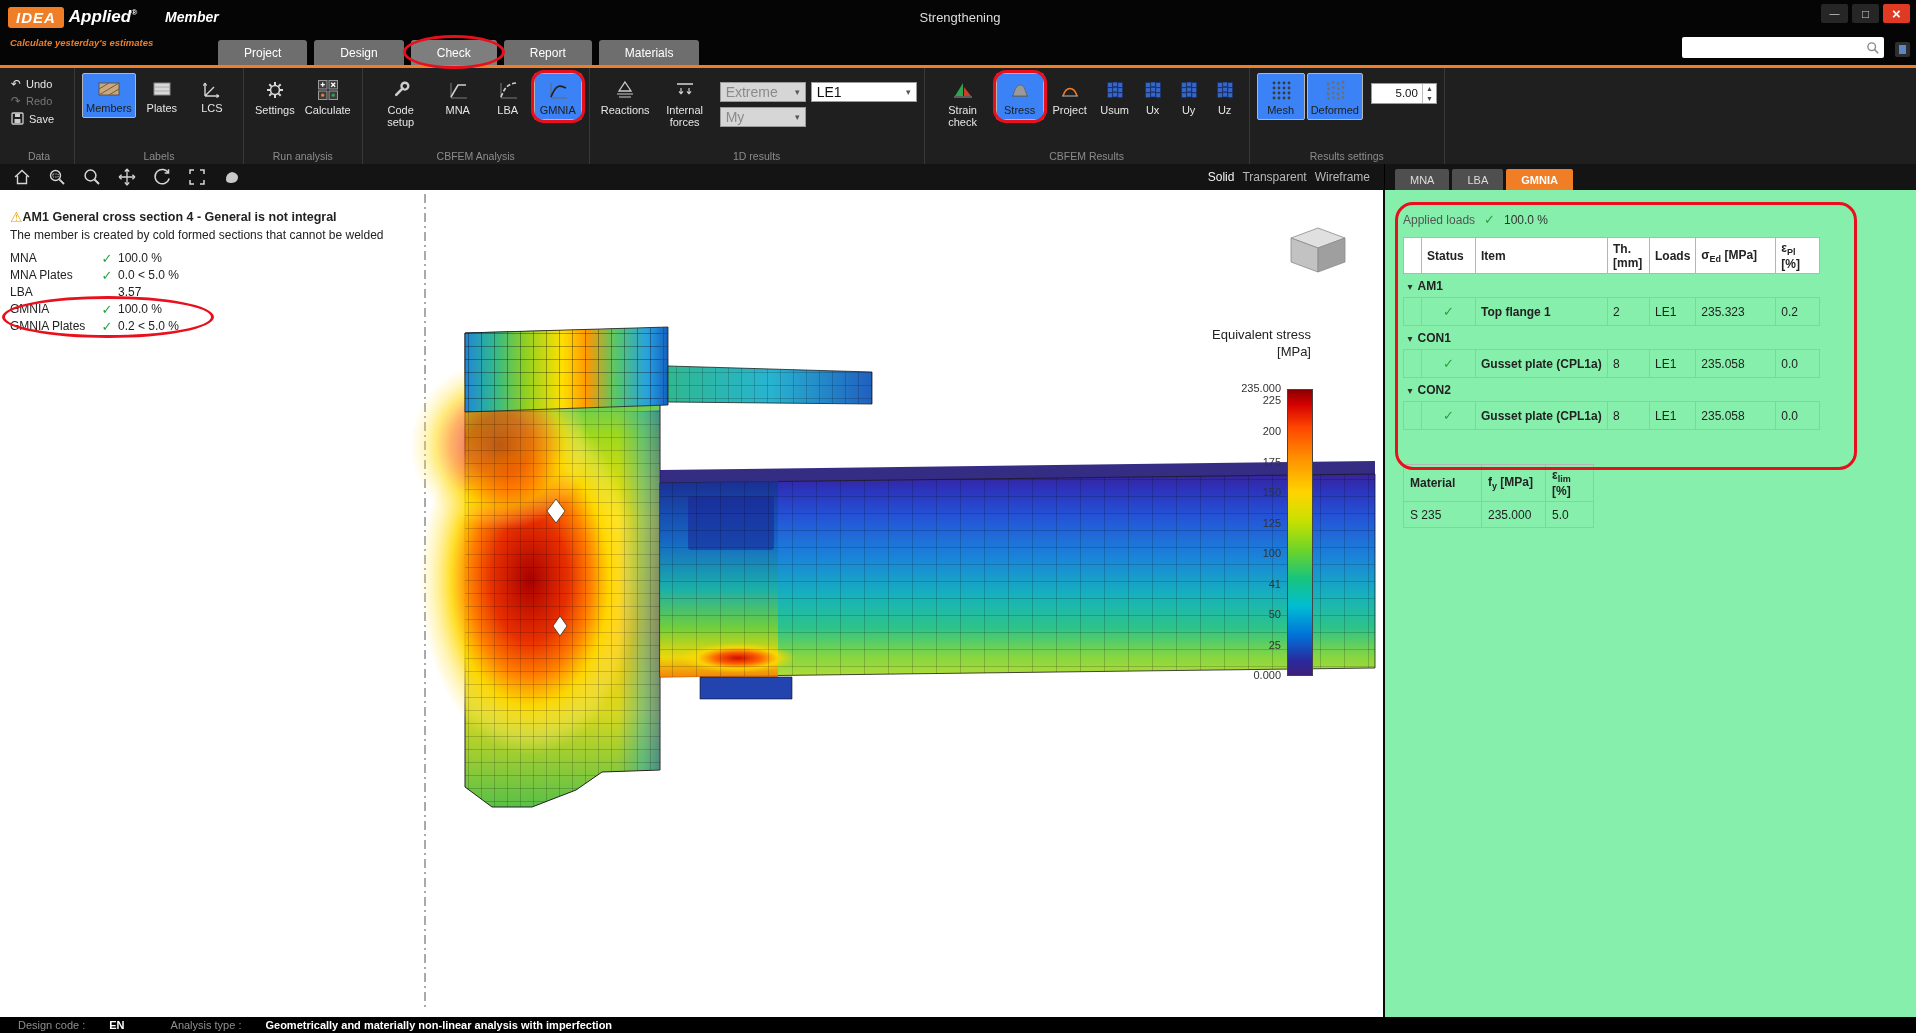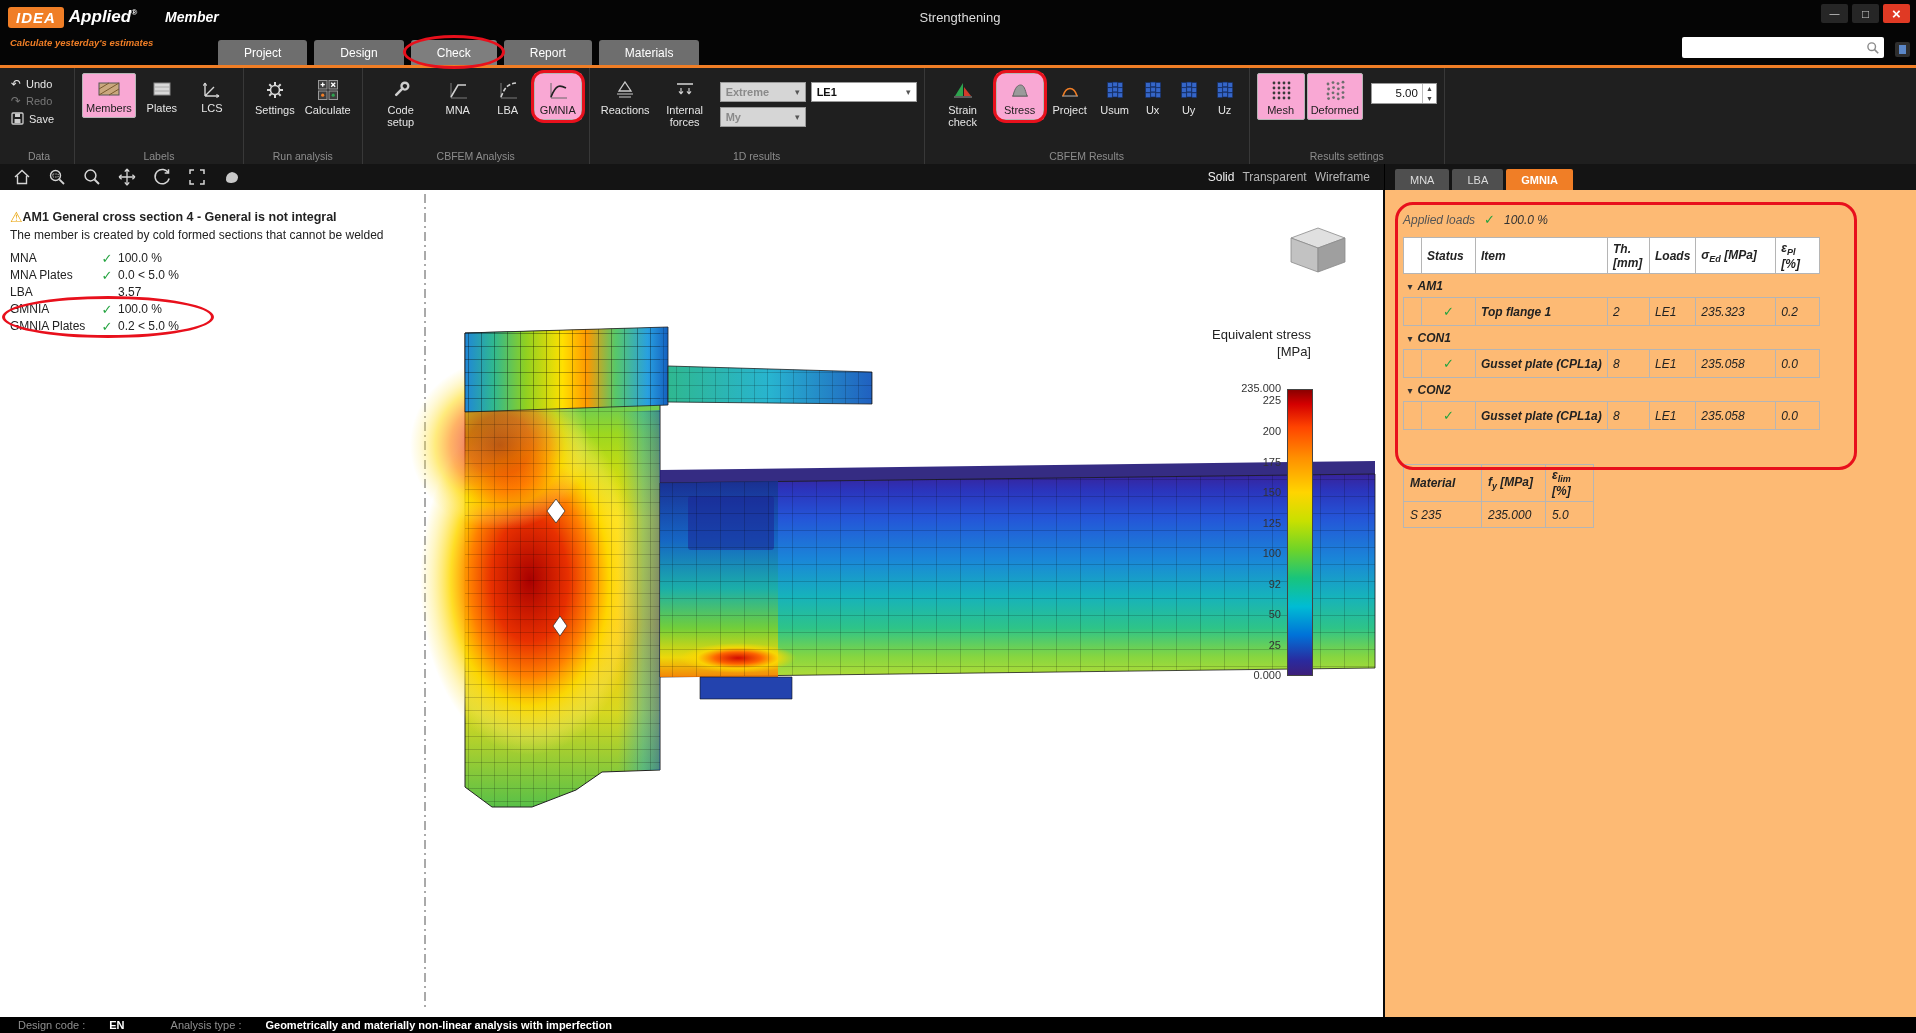--- a/index.html
+++ b/index.html
@@ -38,29 +38,29 @@
     border-radius:2px; display:flex; align-items:center; justify-content:center; }
   .help-icon i { display:block; width:7px; height:9px; background:#5b87c8; }
 
   
   .ribbon { height:96px; background:#1f1f1f; display:flex; align-items:stretch; padding-left:4px; }
   .rgroup { position:relative; padding:5px 7px 16px; border-right:1px solid #383838; display:flex; gap:2px; align-items:flex-start; }
   .rgroup-label { position:absolute; bottom:2px; left:0; right:0; text-align:center; color:#8c8c8c; font-size:10.5px; }
   .rbtn { min-width:48px; max-width:62px; display:flex; flex-direction:column; align-items:center; gap:3px;
     padding:5px 3px 3px; color:#e6e6e6; font-size:11px; text-align:center; border-radius:2px;
     border:1px solid transparent; line-height:12px; position:relative; }
-  .rbtn.sel { background:#f9a8d4; border-color:#b5b5b5; color:#1d1d1d; }
+  .rbtn.sel { background:#3b82f6; border-color:#b5b5b5; color:#1d1d1d; }
   .small-col { display:flex; flex-direction:column; gap:5px; padding-top:5px; min-width:56px; }
   .sbtn { display:flex; align-items:center; gap:5px; color:#e6e6e6; font-size:11px; }
   .sbtn.dis { color:#777; }
   .sbtn .g { font-size:12px; line-height:12px; }
   .dd-col { display:flex; flex-direction:column; gap:5px; padding-top:9px; margin-left:4px; }
   .dd-row { display:flex; gap:5px; }
-  .dd { height:20px; background:#d6d6d6; color:#8a8a8a; font-size:11px; display:flex; align-items:center;
-    justify-content:space-between; padding:4px 5px; width:86px; border:1px solid #9a9a9a;font-weight:bold; }
+  .dd { height:20px; background:#d6d6d6; color:#8a8a8a; font-size:14px; display:flex; align-items:center;
+    justify-content:space-between; padding:4px 5px; width:86px; border:1px solid #9a9a9a; }
   .dd.lite { background:#fff; color:#111; width:106px; }
   .dd::after { content:"▾"; font-size:9px; color:#555; margin-left:6px; }
   .spin { height:21px; width:66px; background:#fff; border:1px solid #999; display:flex; align-items:stretch; margin-top:10px; margin-left:6px; }
   .spin .val { flex:1; text-align:right; font-size:11.5px; padding:3px 4px 0 0; color:#111; }
   .spin .arr { width:14px; display:flex; flex-direction:column; border-left:1px solid #bbb; }
   .spin .arr span { font-size:7px; line-height:10px; text-align:center; color:#444; }
 
   
   .ann { position:absolute; border:3px solid #e8101c; pointer-events:none; z-index:60; }
   .ann.ellipse { border-radius:50%; }
@@ -96,21 +96,21 @@
   
   .legend-title { position:absolute; right:72px; top:136px; text-align:right; font-size:13px; color:#222; line-height:17px; z-index:5; }
   .legend-bar { position:absolute; left:1287px; top:199px; width:26px; height:287px; border:1px solid #444; z-index:5;
     background:linear-gradient(180deg,#8b0000 0%,#d40000 5%,#ff4400 13%,#ff9100 24%,#ffd500 36%,#c8e000 46%,#6fd428 56%,#18c47c 66%,#00bcd4 76%,#0072d8 86%,#2a2a9e 95%,#3d1f7a 100%); }
   .tick { position:absolute; width:70px; right:102px; text-align:right; font-size:11px; color:#333; z-index:5; }
   .t0{top:192px}.t1{top:204px}.t2{top:235px}.t3{top:266px}.t4{top:296px}.t5{top:327px}
   .t6{top:357px}.t7{top:388px}.t8{top:418px}.t9{top:449px}.t10{top:479px}
   .cube { position:absolute; left:1281px; top:34px; z-index:5; }
 
   
-  .rp-body { position:relative; background:#fdba74; font-size:12px; color:#222; overflow:hidden;font-style:italic; }
+  .rp-body { position:relative; background:#86efac; font-size:12px; color:#222; overflow:hidden; }
   .applied { display:flex; align-items:center; gap:9px; margin:22px 0 0 18px; color:#555; }
   .applied .val { color:#333; }
   table { border-collapse:collapse; }
   .restable { margin:10px 0 0 18px; }
   .restable th, .restable td { border:1px solid #b5b5b5; font-size:12px; padding:2px 5px; text-align:left; color:#222; }
   .restable th { font-weight:bold; height:36px; vertical-align:middle; background:#fff; }
   .restable .grp td { border:none; padding:5px 2px 4px 2px; }
   .exp::before { content:"▾"; font-size:10px; color:#333; margin:0 5px 0 2px; }
   .restable .drow td { height:28px; }
   .restable .item { font-weight:bold; }
@@ -649,21 +649,21 @@
         <div>[MPa]</div>
       </div>
       <div class="legend-bar"></div>
       <div class="tick t0">235.000</div>
       <div class="tick t1">225</div>
       <div class="tick t2">200</div>
       <div class="tick t3">175</div>
       <div class="tick t4">150</div>
       <div class="tick t5">125</div>
       <div class="tick t6">100</div>
-      <div class="tick t7">92</div>
+      <div class="tick t7">41</div>
       <div class="tick t8">50</div>
       <div class="tick t9">25</div>
       <div class="tick t10">0.000</div>
 
       <svg class="cube" width="74" height="52" viewBox="0 0 74 52">
         <polygon points="10,14 37,4 64,14 37,24" fill="#e0e0e0" stroke="#8a8a8a" stroke-width="0.8"></polygon>
         <polygon points="10,14 37,24 37,48 10,38" fill="#c2c2c2" stroke="#8a8a8a" stroke-width="0.8"></polygon>
         <polygon points="64,14 37,24 37,48 64,38" fill="#9f9f9f" stroke="#8a8a8a" stroke-width="0.8"></polygon>
       </svg>
     </div>

